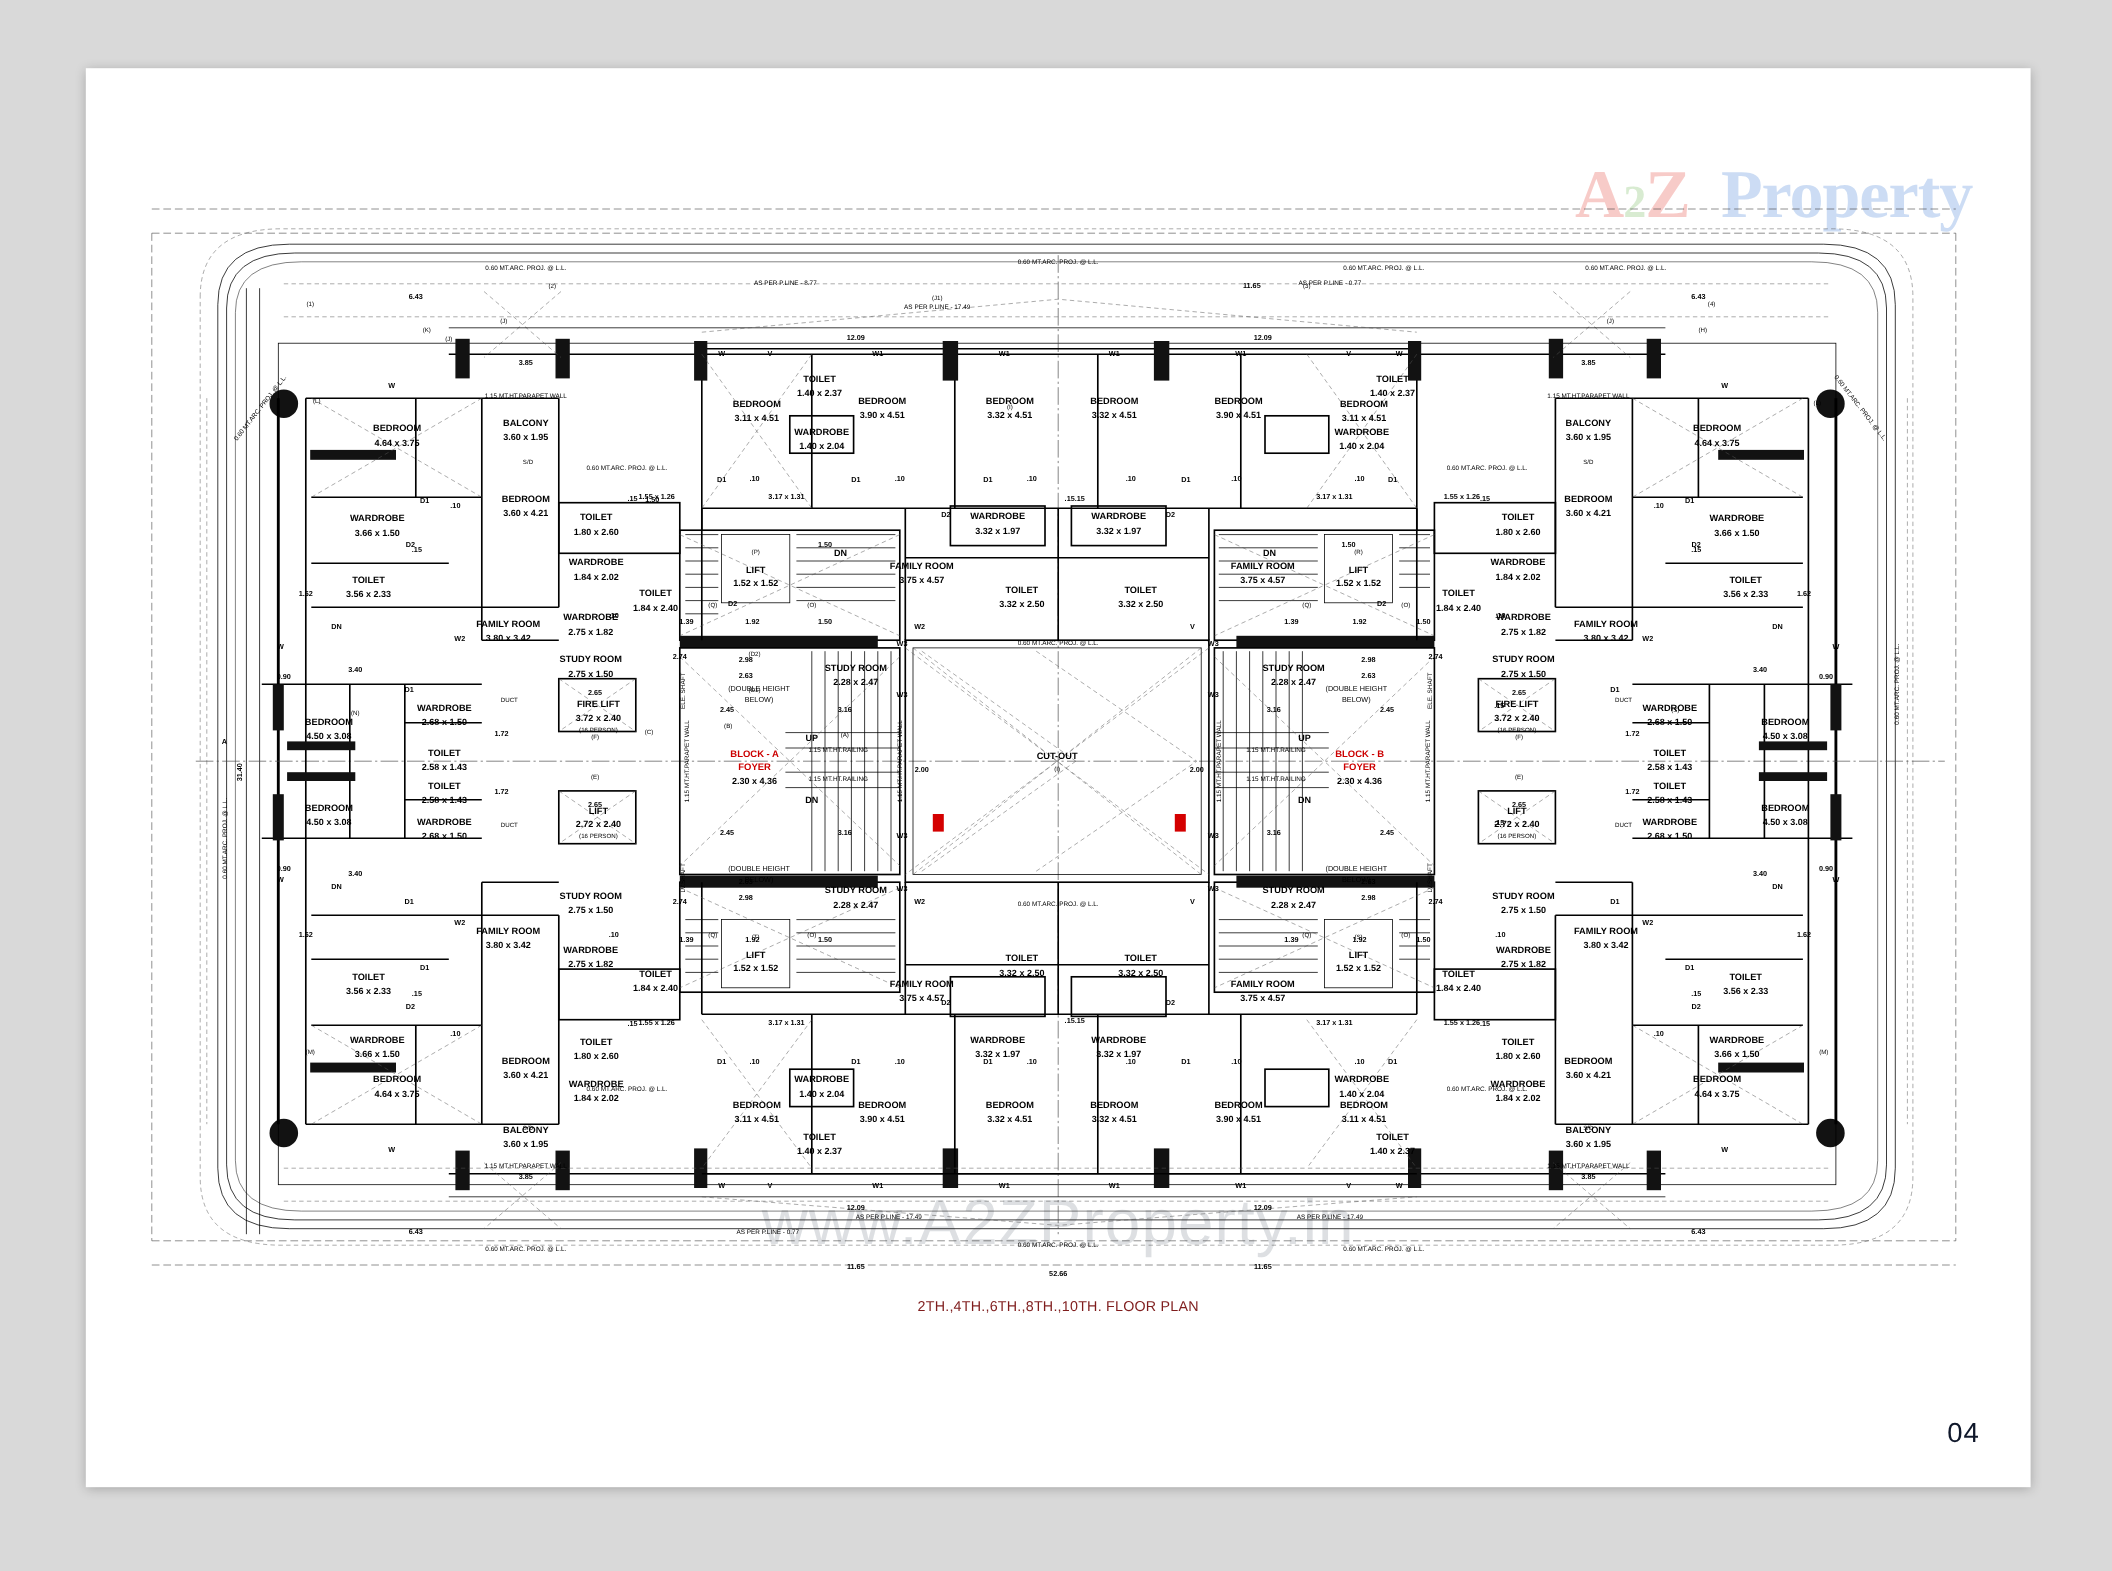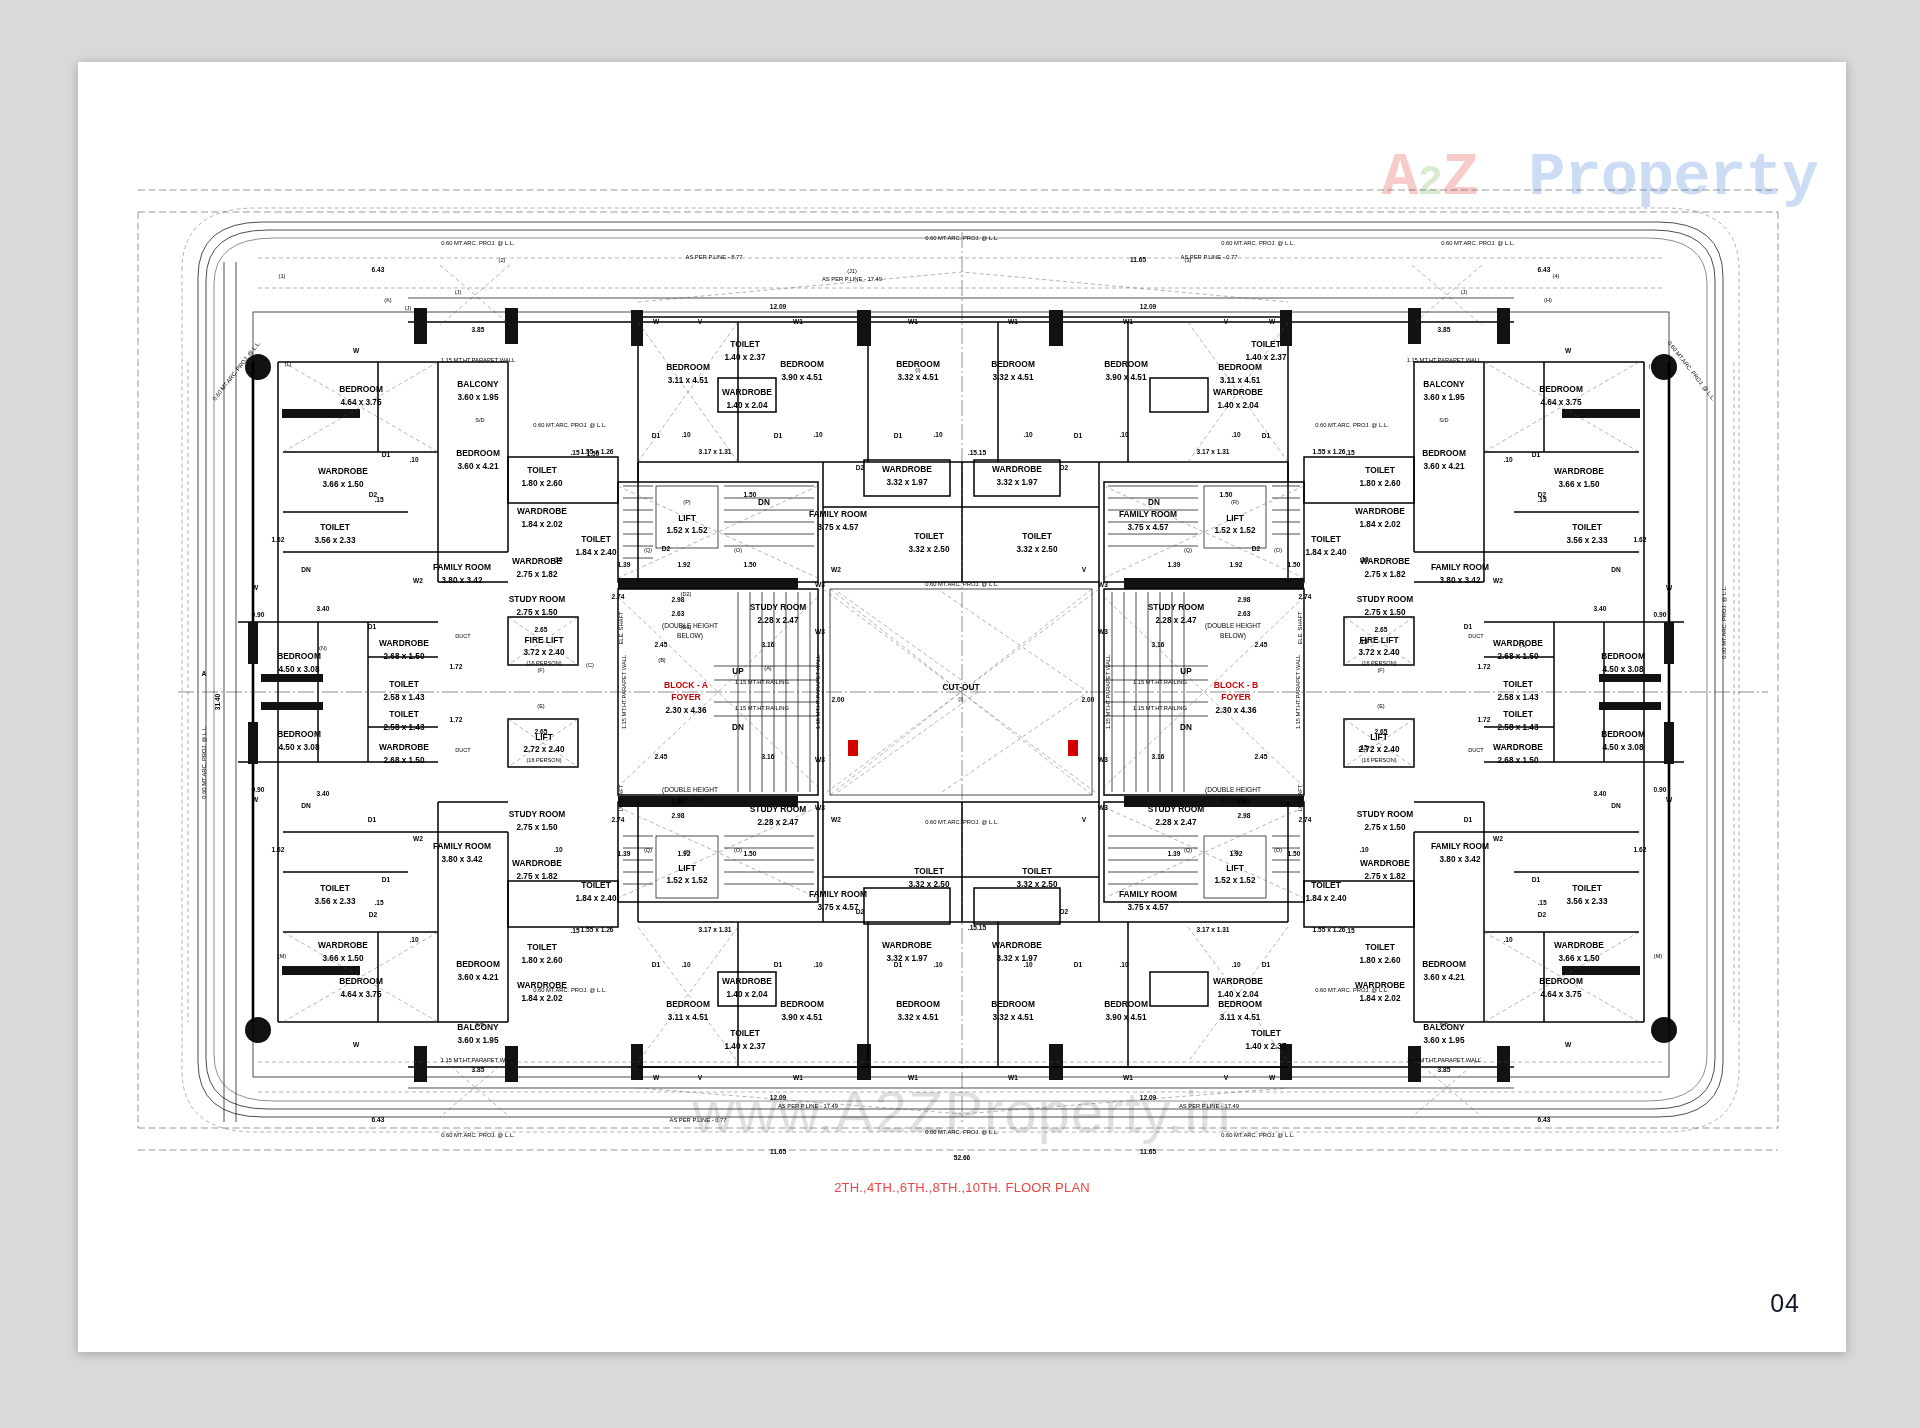--- a/index.html
+++ b/index.html
@@ -1,31 +1,31 @@
 <!DOCTYPE html>
 <html><head>
 <meta charset="utf-8">
 <style>
   html,body{margin:0;padding:0;background:#d8d8d8;}
   body{font-family:"Liberation Sans",sans-serif;}
   #page{position:relative;width:1920px;height:1428px;background:#d9d9d9;overflow:hidden;}
   #sheet{position:absolute;left:78px;top:62px;width:1768px;height:1290px;background:#ffffff;
          box-shadow:0 2px 10px rgba(0,0,0,.25);}
   #canvas{position:absolute;left:0;top:0;width:1768px;height:1290px;}
-  .logo{position:absolute;right:28px;top:80px;font-size:62px;font-weight:bold;letter-spacing:-1px;
-        opacity:.30;white-space:nowrap;font-family:Liberation Mono, monospace;}
+  .logo{position:absolute;right:53px;top:80px;font-size:62px;font-weight:bold;letter-spacing:-1px;
+        opacity:.30;white-space:nowrap;font-family:Liberation Serif, serif;}
   .logo .a{color:#e8564d;}
   .logo .two{color:#7fbf6a;font-size:42px;}
   .logo .z{color:#e8564d;}
   .wm{position:absolute;left:0;right:0;top:1016px;text-align:center;font-size:58px;
       color:#d0d4d8;opacity:.72;font-weight:normal;letter-spacing:1px;pointer-events:none;
       font-family:"Liberation Sans",sans-serif;}
   .pageno{position:absolute;right:46px;bottom:34px;font-size:25px;color:#0f172a;letter-spacing:1px;}
   .plantitle{position:absolute;left:0;right:0;top:1118px;text-align:center;font-size:13px;
-     color:#ef4444;font-weight:normal;letter-spacing:.2px;}
+     color:#7f1d1d;font-weight:normal;letter-spacing:.2px;}
   svg{display:block;}
   text{font-family:"Liberation Sans",sans-serif;}
 </style>
 </head>
 <body>
 
 <div id="page">
   <div id="sheet">
 
     <div class="logo">

